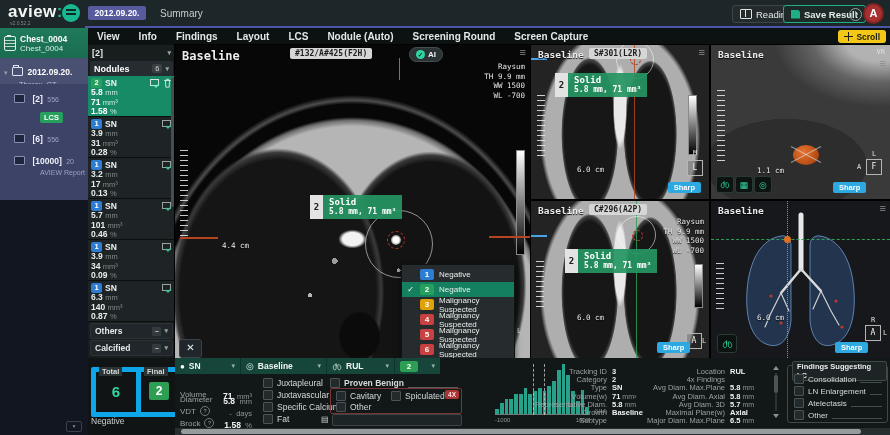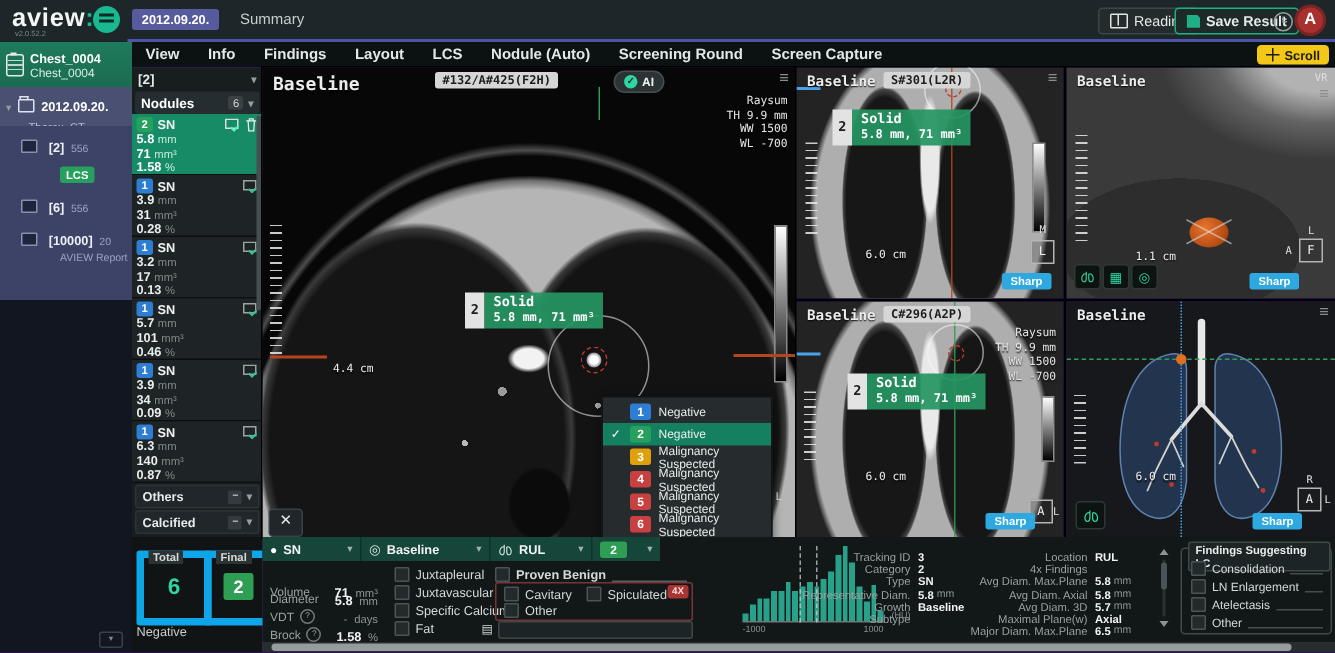--- a/index.html
+++ b/index.html
@@ -1,16 +1,16 @@
 <!DOCTYPE html>
 <html><head>
 <meta charset="utf-8">
 <style>
   html,body{margin:0;padding:0;background:#000;}
-  .app{position:relative;width:890px;height:435px;background:#6d28d9;font-family:"Liberation Sans",sans-serif;overflow:hidden;color:#dfe5e3;}
+  .app{position:relative;width:890px;height:435px;background:#404040;font-family:"Liberation Sans",sans-serif;overflow:hidden;color:#dfe5e3;}
   .abs{position:absolute;}
   .mono{font-family:"DejaVu Sans Mono",monospace;}
   .shadow{text-shadow:0 1px 1px rgba(0,0,0,.9);}
 
   
   .topbar{position:absolute;left:0;top:0;width:890px;height:28px;background:#1d2628;border-bottom:2px solid #23292b;}
   .tabline{position:absolute;left:85px;top:26px;width:805px;height:2px;background:#4e54a8;}
   .logo{position:absolute;left:8px;top:2px;font-size:17px;font-weight:bold;color:#f2f6f4;letter-spacing:.5px;}
   .logo .colon{color:#19b890;}
   .ver{position:absolute;left:10px;top:20px;font-size:5px;color:#7d8a87;}
@@ -701,20 +701,25 @@
           <span class="kvlbl" style="width:92px;">Category</span>
           <span class="kvval">2</span>
           <span class="kvunit"></span>
         </div>
       <div class="kvrow">
           <span class="kvlbl" style="width:92px;">Type</span>
           <span class="kvval">SN</span>
           <span class="kvunit"></span>
         </div>
       <div class="kvrow">
+          <span class="kvlbl" style="width:92px;">Volume(w)</span>
+          <span class="kvval">71</span>
+          <span class="kvunit">mm³</span>
+        </div>
+      <div class="kvrow">
           <span class="kvlbl" style="width:92px;">Representative Diam.</span>
           <span class="kvval">5.8</span>
           <span class="kvunit">mm</span>
         </div>
       <div class="kvrow">
           <span class="kvlbl" style="width:92px;">Growth</span>
           <span class="kvval">Baseline</span>
           <span class="kvunit"></span>
         </div>
       <div class="kvrow">

